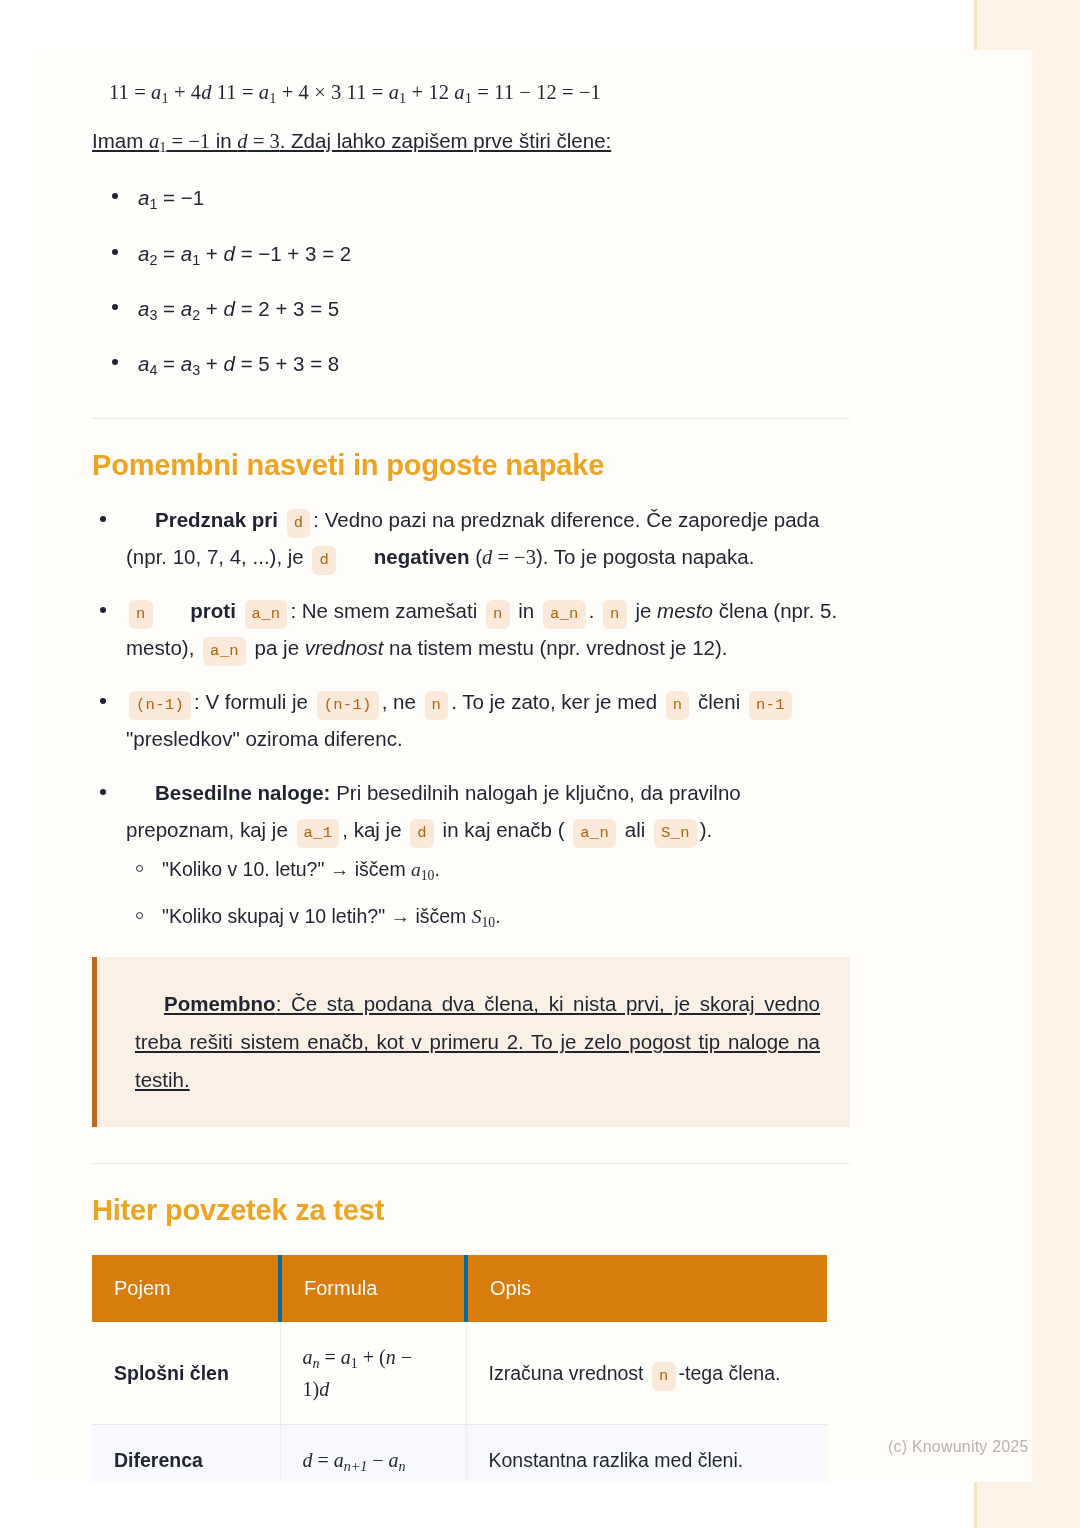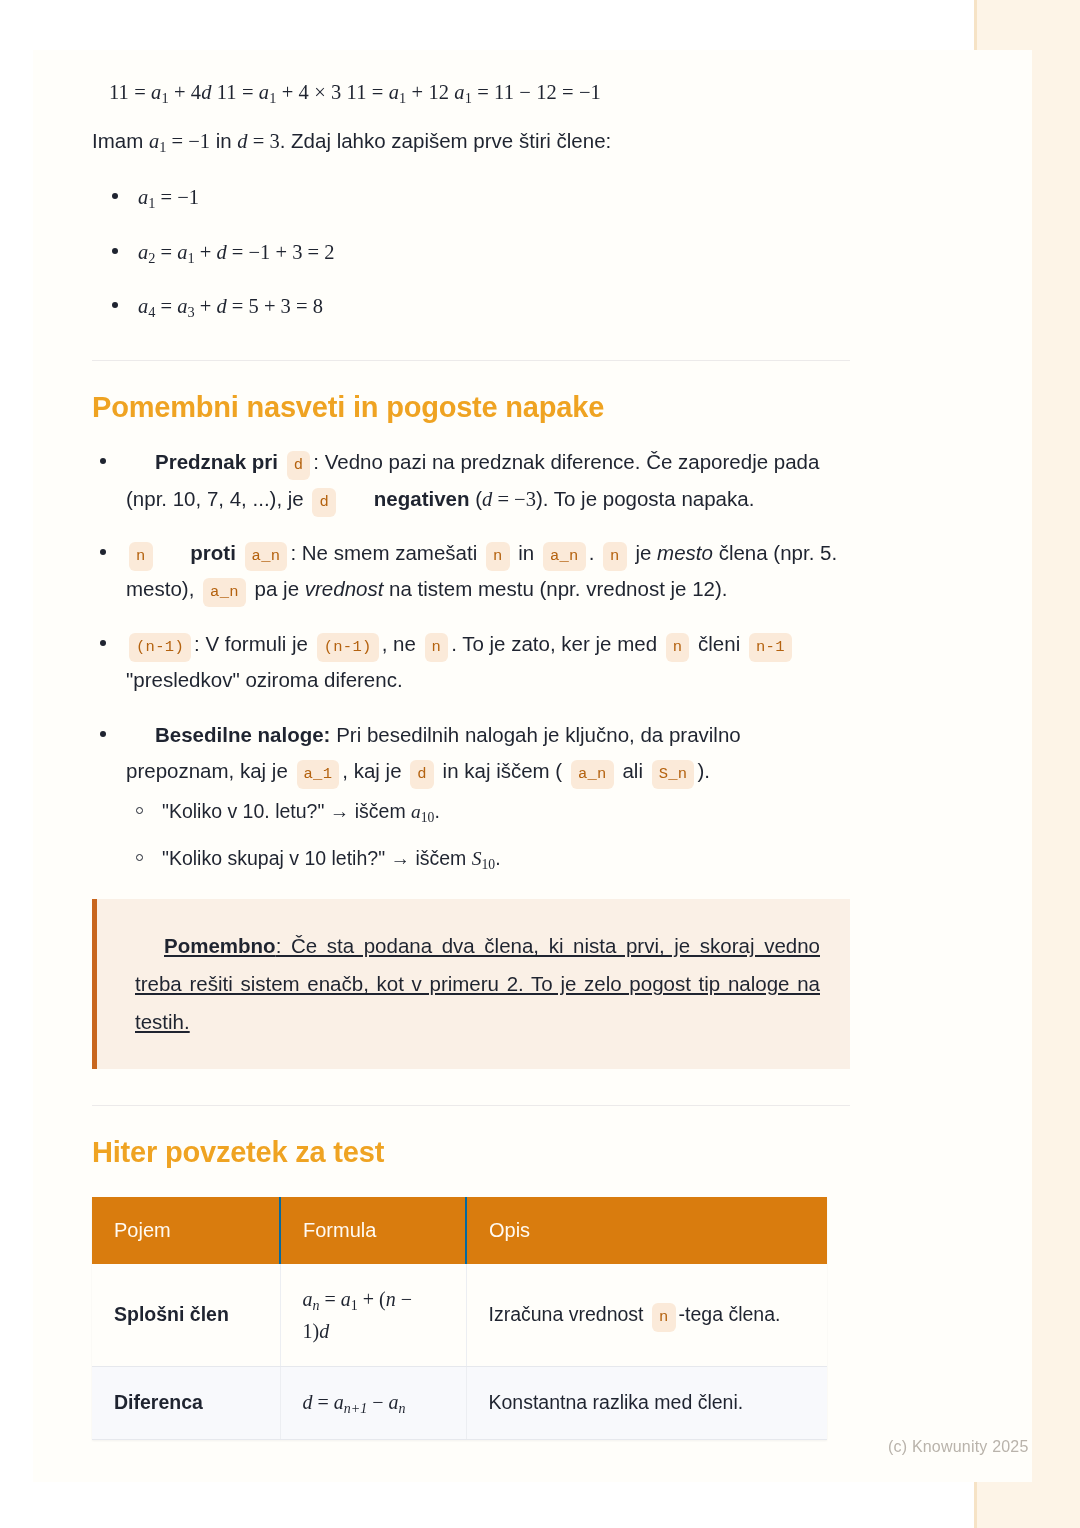--- a/index.html
+++ b/index.html
@@ -71,20 +71,21 @@
     font-size: 0.7em;
     vertical-align: -0.28em;
     font-style: normal;
   }
 
   .para {
     font-size: 20.5px;
     line-height: 1.62;
     color: #1f2430;
     margin: 14px 0 0 0;
+    text-decoration: underline;
   }
 
   ul.bullets {
     list-style: none;
     margin: 22px 0 0 0;
     padding: 0;
   }
   ul.bullets > li {
     position: relative;
     padding-left: 46px;
@@ -97,21 +98,21 @@
     content: "";
     position: absolute;
     left: 20px;
     top: 13px;
     width: 6px;
     height: 6px;
     border-radius: 50%;
     background: #1f2430;
   }
   ul.bullets.math-list > li {
-    font-family: Liberation Serif, serif;
+    font-family: Liberation Sans, sans-serif;
     margin-bottom: 20px;
   }
   ul.bullets.math-list > li::before {
     top: 12px;
   }
 
   .answer-line {
     font-style: italic;
     font-size: 20.5px;
     color: #1f2430;
@@ -220,21 +221,21 @@
     table-layout: fixed;
     box-shadow: 0 1px 2px rgba(0,0,0,.05);
   }
   table.summary th {
     background: #d97c0e;
     color: #fffaf2;
     font-size: 20px;
     font-weight: normal;
     text-align: left;
     padding: 22px 22px;
-    border-right: 2px solid #0369a1;
+    border-right: 4px solid #0369a1;
     vertical-align: middle;
   }
   table.summary th:last-child { border-right: none; }
   table.summary td {
     font-size: 19.5px;
     color: #1f2430;
     padding: 20px 22px;
     border-right: 1px solid #eceef2;
     border-bottom: 1px solid #e6e8ed;
     vertical-align: middle;
@@ -282,20 +283,23 @@
     <p class="para">
       <span>Imam </span><span style="font-family:&quot;Liberation Serif&quot;,serif"><span class="mi">a</span><span class="msubn">1</span> = −1</span><span> in </span><span style="font-family:&quot;Liberation Serif&quot;,serif"><span class="mi">d</span> = 3</span><span>. Zdaj lahko zapišem prve štiri člene:</span>
     </p>
 
     <ul class="bullets math-list">
       <li>
         <span class="mi">a</span><span class="msubn">1</span> = −1
       </li>
       <li>
         <span class="mi">a</span><span class="msubn">2</span> = <span class="mi">a</span><span class="msubn">1</span> + <span class="mi">d</span> = −1 + 3 = 2
+      </li>
+      <li>
+        <span class="mi">a</span><span class="msubn">3</span> = <span class="mi">a</span><span class="msubn">2</span> + <span class="mi">d</span> = 2 + 3 = 5
       </li>
       <li>
         <span class="mi">a</span><span class="msubn">4</span> = <span class="mi">a</span><span class="msubn">3</span> + <span class="mi">d</span> = 5 + 3 = 8
       </li>
     </ul>
 
 
     <hr class="divider">
 
     <h2 class="section-title">Pomembni nasveti in pogoste napake</h2>
@@ -335,21 +339,21 @@
         <span>členi</span>
         <code class="chip">n-1</code>
         <span>"presledkov" oziroma diferenc.</span>
       </li>
 
       <li>
         <b>Besedilne naloge:</b>
         <span>Pri besedilnih nalogah je ključno, da pravilno prepoznam, kaj je</span>
         <code class="chip">a_1</code><span>, kaj je</span>
         <code class="chip">d</code>
-        <span>in kaj iščem (</span>
+        <span>in kaj enačb (</span>
         <code class="chip">a_n</code>
         <span>ali</span>
         <code class="chip">S_n</code><span>).</span>
 
         <ul class="subtips">
           <li>
             <span>"Koliko v 10. letu?"</span>
             <span>→</span>
             <span>iščem</span>
             <span style="font-family:&quot;Liberation Serif&quot;,serif"><span class="mi">a</span><span class="msubn">10</span></span><span>.</span>

